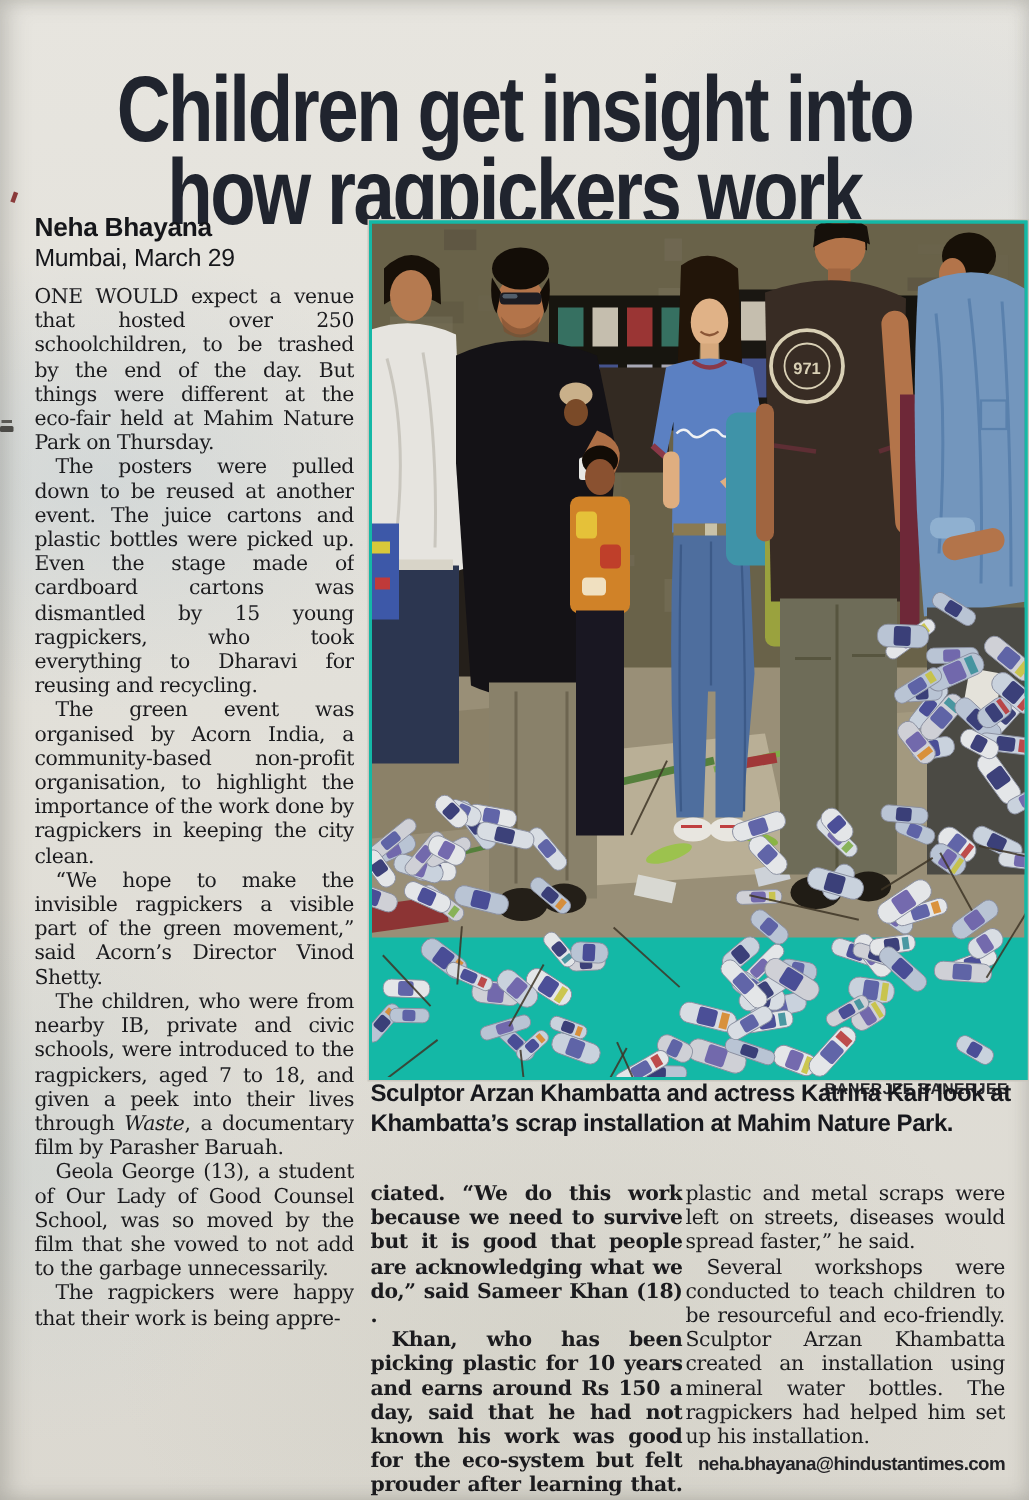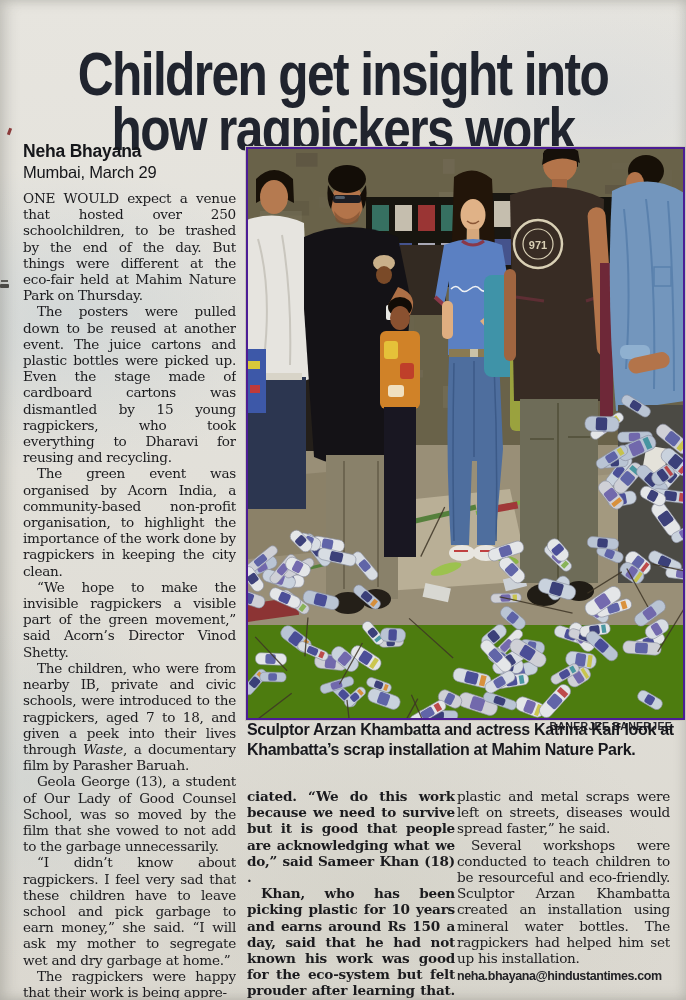--- a/index.html
+++ b/index.html
@@ -32,24 +32,24 @@
     font-family:"DejaVu Serif",serif;font-size:13.6px;line-height:16.2px;
     letter-spacing:-.25px;color:#1b1b1e;text-align:justify;overflow:hidden;
   }
   .bodycol p{margin:0;}
   .bodycol p.ind{text-indent:14px;}
   .col-left{left:23px;top:190px;width:213px;height:808px;}
   .col-mid{left:247px;top:788px;width:208px;height:212px;font-weight:bold;}
   .col-right{left:457px;top:788px;width:213px;height:212px;}
   .email{
     font-family:"Liberation Sans",sans-serif;font-size:12.5px;font-weight:700;
-    letter-spacing:-.4px;text-align:left;margin-top:2px;color:#222226;
+    letter-spacing:-.4px;text-align:right;margin-top:2px;color:#222226;
   }
   
-  .photo{left:246px;top:147px;width:435px;height:569px;border:2px solid #4c1d95;background:#4d7c0f;box-shadow:0 0 0 1px #c9c6bd;}
+  .photo{left:246px;top:147px;width:435px;height:569px;border:2px solid #14b8a6;background:#14b8a6;box-shadow:0 0 0 1px #c9c6bd;}
   .photo svg{display:block;}
   .credit{left:246px;top:720px;width:426px;text-align:right;font-size:10.5px;font-weight:700;letter-spacing:.3px;color:#26262b;}
   .caption{left:247px;top:720px;width:430px;font-size:16px;font-weight:700;letter-spacing:-.3px;line-height:19.5px;color:#17181d;}
   .edge-mark{left:0;top:284px;width:9px;height:4px;background:#4b4a46;border-radius:1px;box-shadow:0 -5px 0 -1px #5a5954;}
   .speck{left:8px;top:128px;width:3px;height:7px;background:#8a3a3a;transform:rotate(20deg);}
 </style>
 </head>
 <body>
 
 <h1 class="abs headline"><span>Children get insight into</span><br><span>how ragpickers work</span></h1>
@@ -62,21 +62,20 @@
   <div class="dateline">Mumbai, March 29</div>
 </div>
 
 <div class="abs bodycol col-left">
   <p>ONE WOULD expect a venue that hosted over 250 schoolchildren, to be trashed by the end of the day. But things were different at the eco-fair held at Mahim Nature Park on Thursday.</p>
   <p class="ind">The posters were pulled down to be reused at another event. The juice cartons and plastic bottles were picked up. Even the stage made of cardboard cartons was dismantled by 15 young ragpickers, who took everything to Dharavi for reusing and recycling.</p>
   <p class="ind">The green event was organised by Acorn India, a community-based non-profit organisation, to highlight the importance of the work done by ragpickers in keeping the city clean.</p>
   <p class="ind">“We hope to make the invisible ragpickers a visible part of the green movement,” said Acorn’s Director Vinod Shetty.</p>
   <p class="ind"><span>The children, who were from nearby IB, private and civic schools, were introduced to the ragpickers, aged 7 to 18, and given a peek into their lives through </span><em>Waste</em><span>, a documentary film by Parasher Baruah.</span></p>
   <p class="ind">Geola George (13), a student of Our Lady of Good Counsel School, was so moved by the film that she vowed to not add to the garbage unnecessarily.</p>
-  <p class="ind">“I didn’t know about ragpickers. I feel very sad that these children have to leave school and pick garbage to earn money,” she said. “I will ask my mother to segregate wet and dry garbage at home.”</p>
   <p class="ind">The ragpickers were happy that their work is being appre-</p>
 </div>
 
 <div class="abs photo">
   <svg id="photo-scene" width="435" height="569" viewBox="0 0 435 569" xmlns="http://www.w3.org/2000/svg">
 
     <rect x="0" y="0" width="435" height="302" fill="#696249"></rect>
     <g id="wall-mottle">
         <rect x="261" y="126" width="37.278905391693115" height="16.71574466302991" fill="#574f3c" opacity="0.35"></rect>
         <rect x="229" y="77" width="29.991828925907612" height="19.847594372928143" fill="#7a7260" opacity="0.35"></rect>

